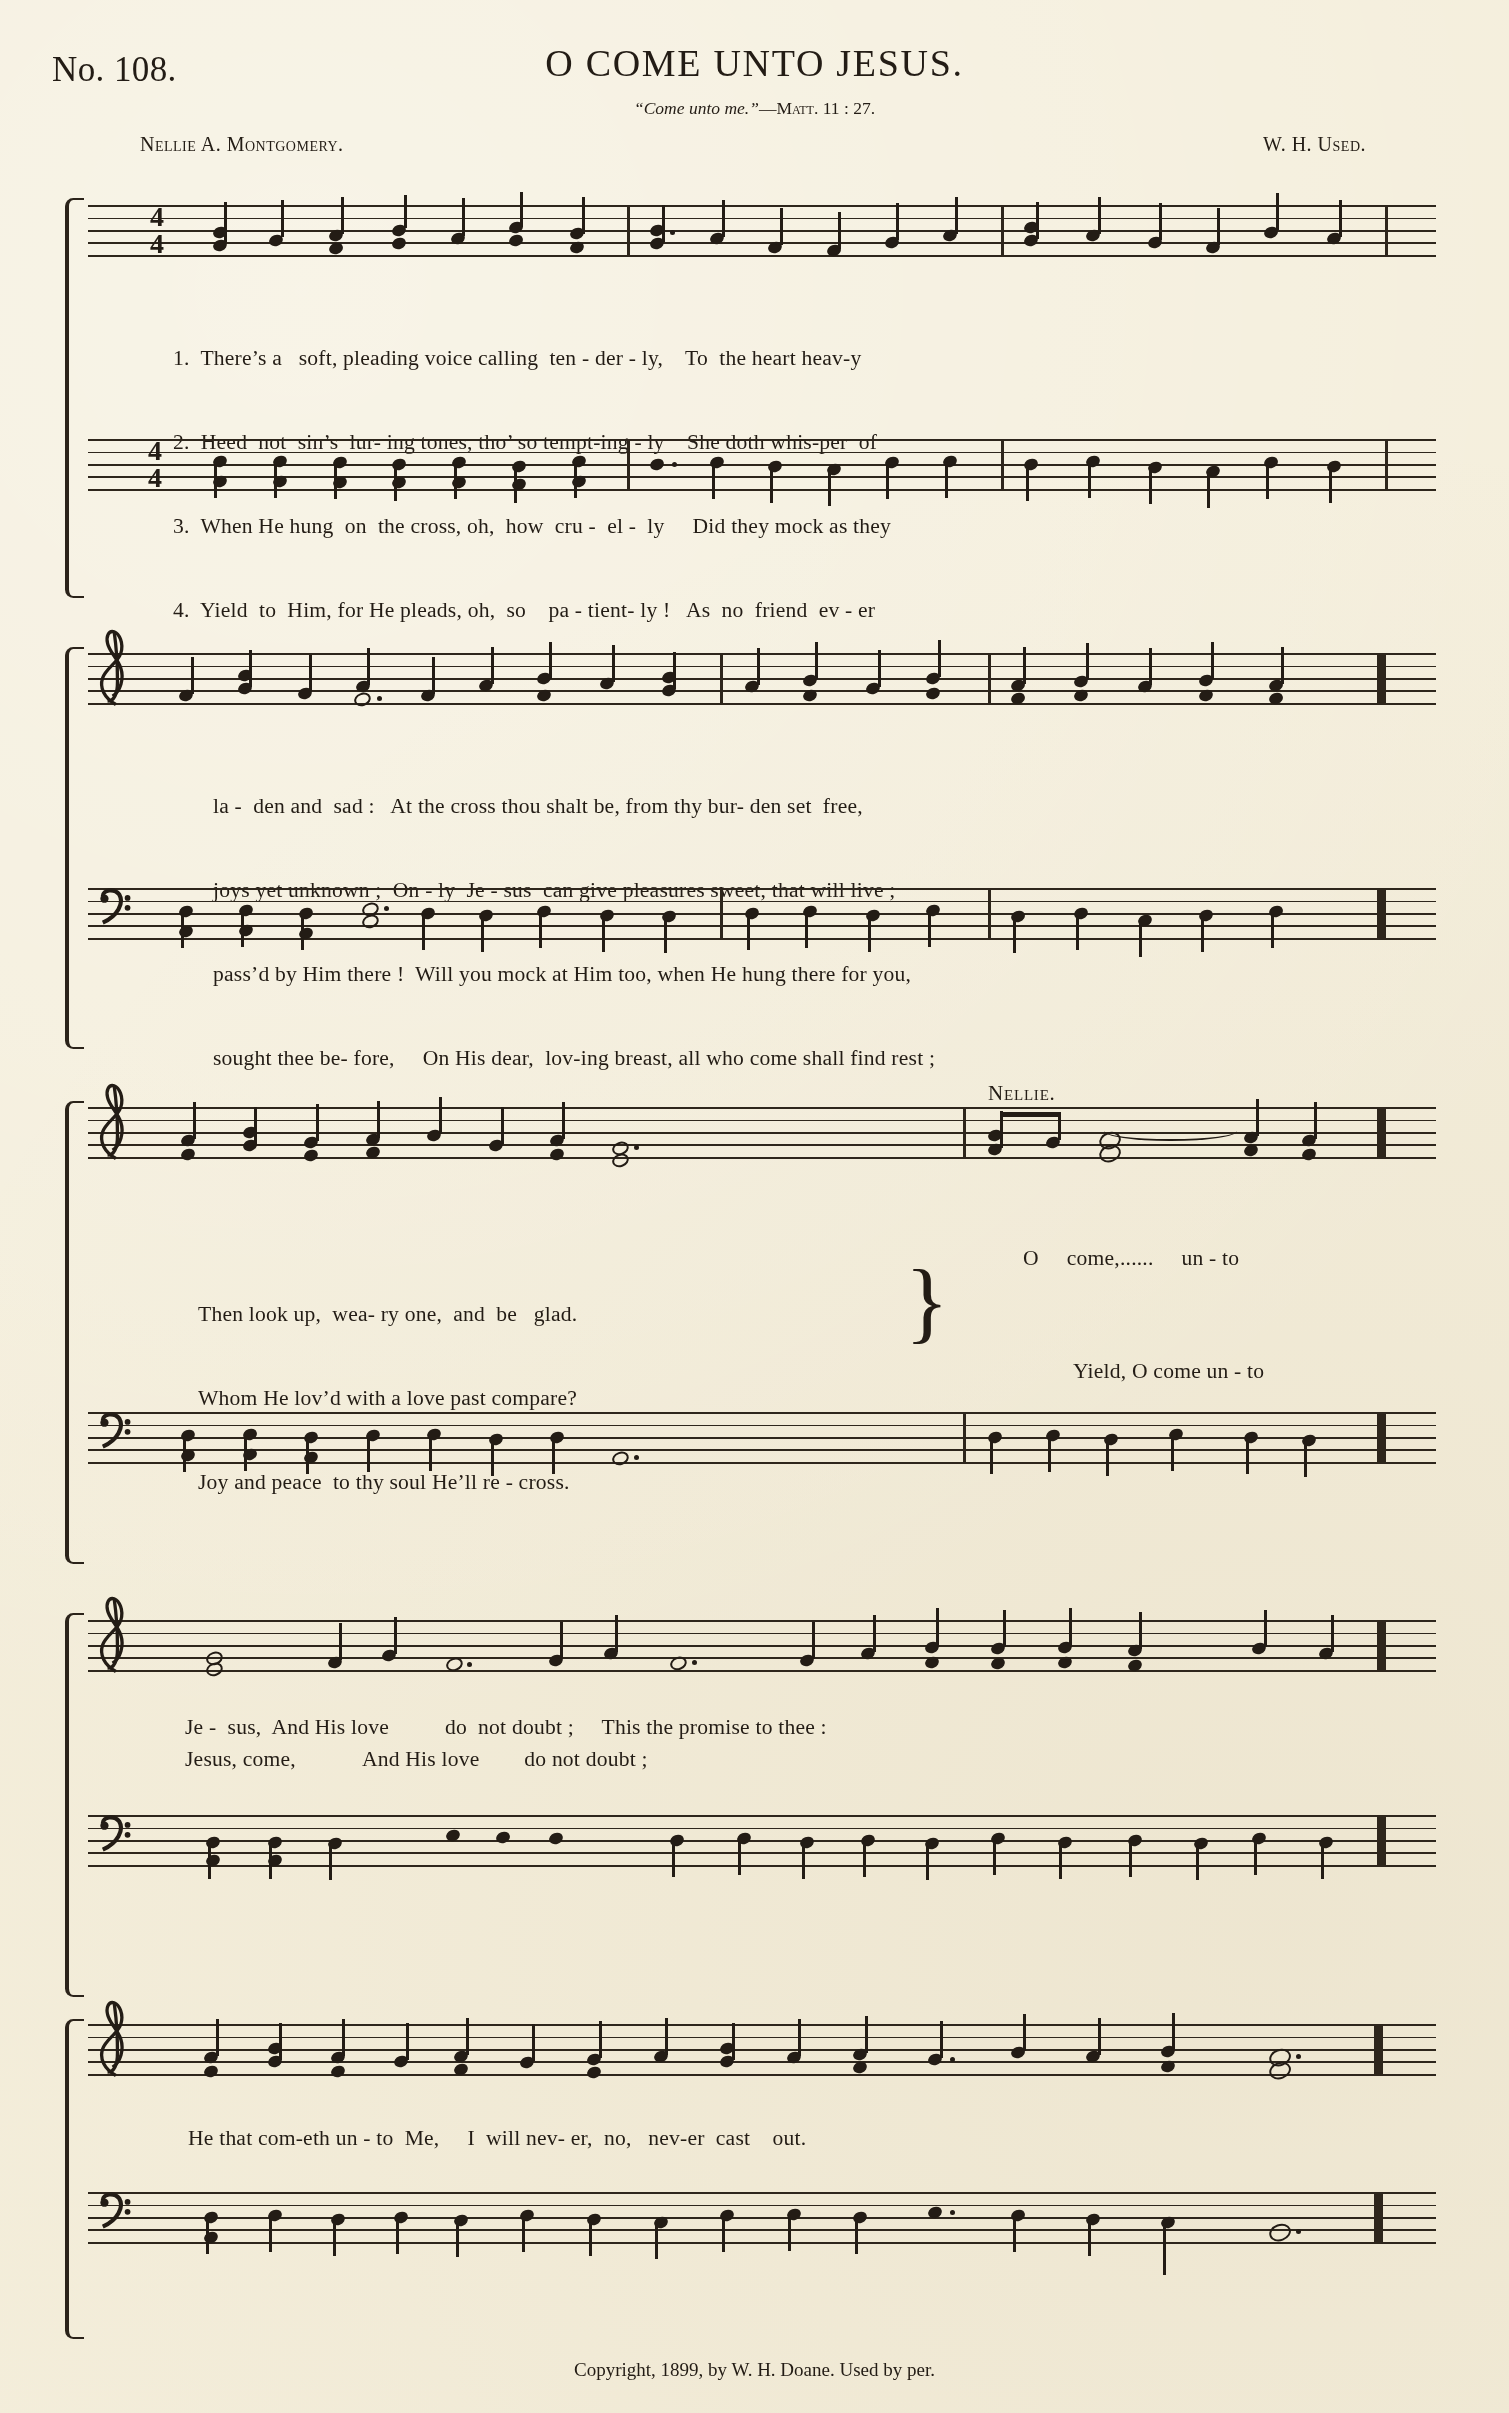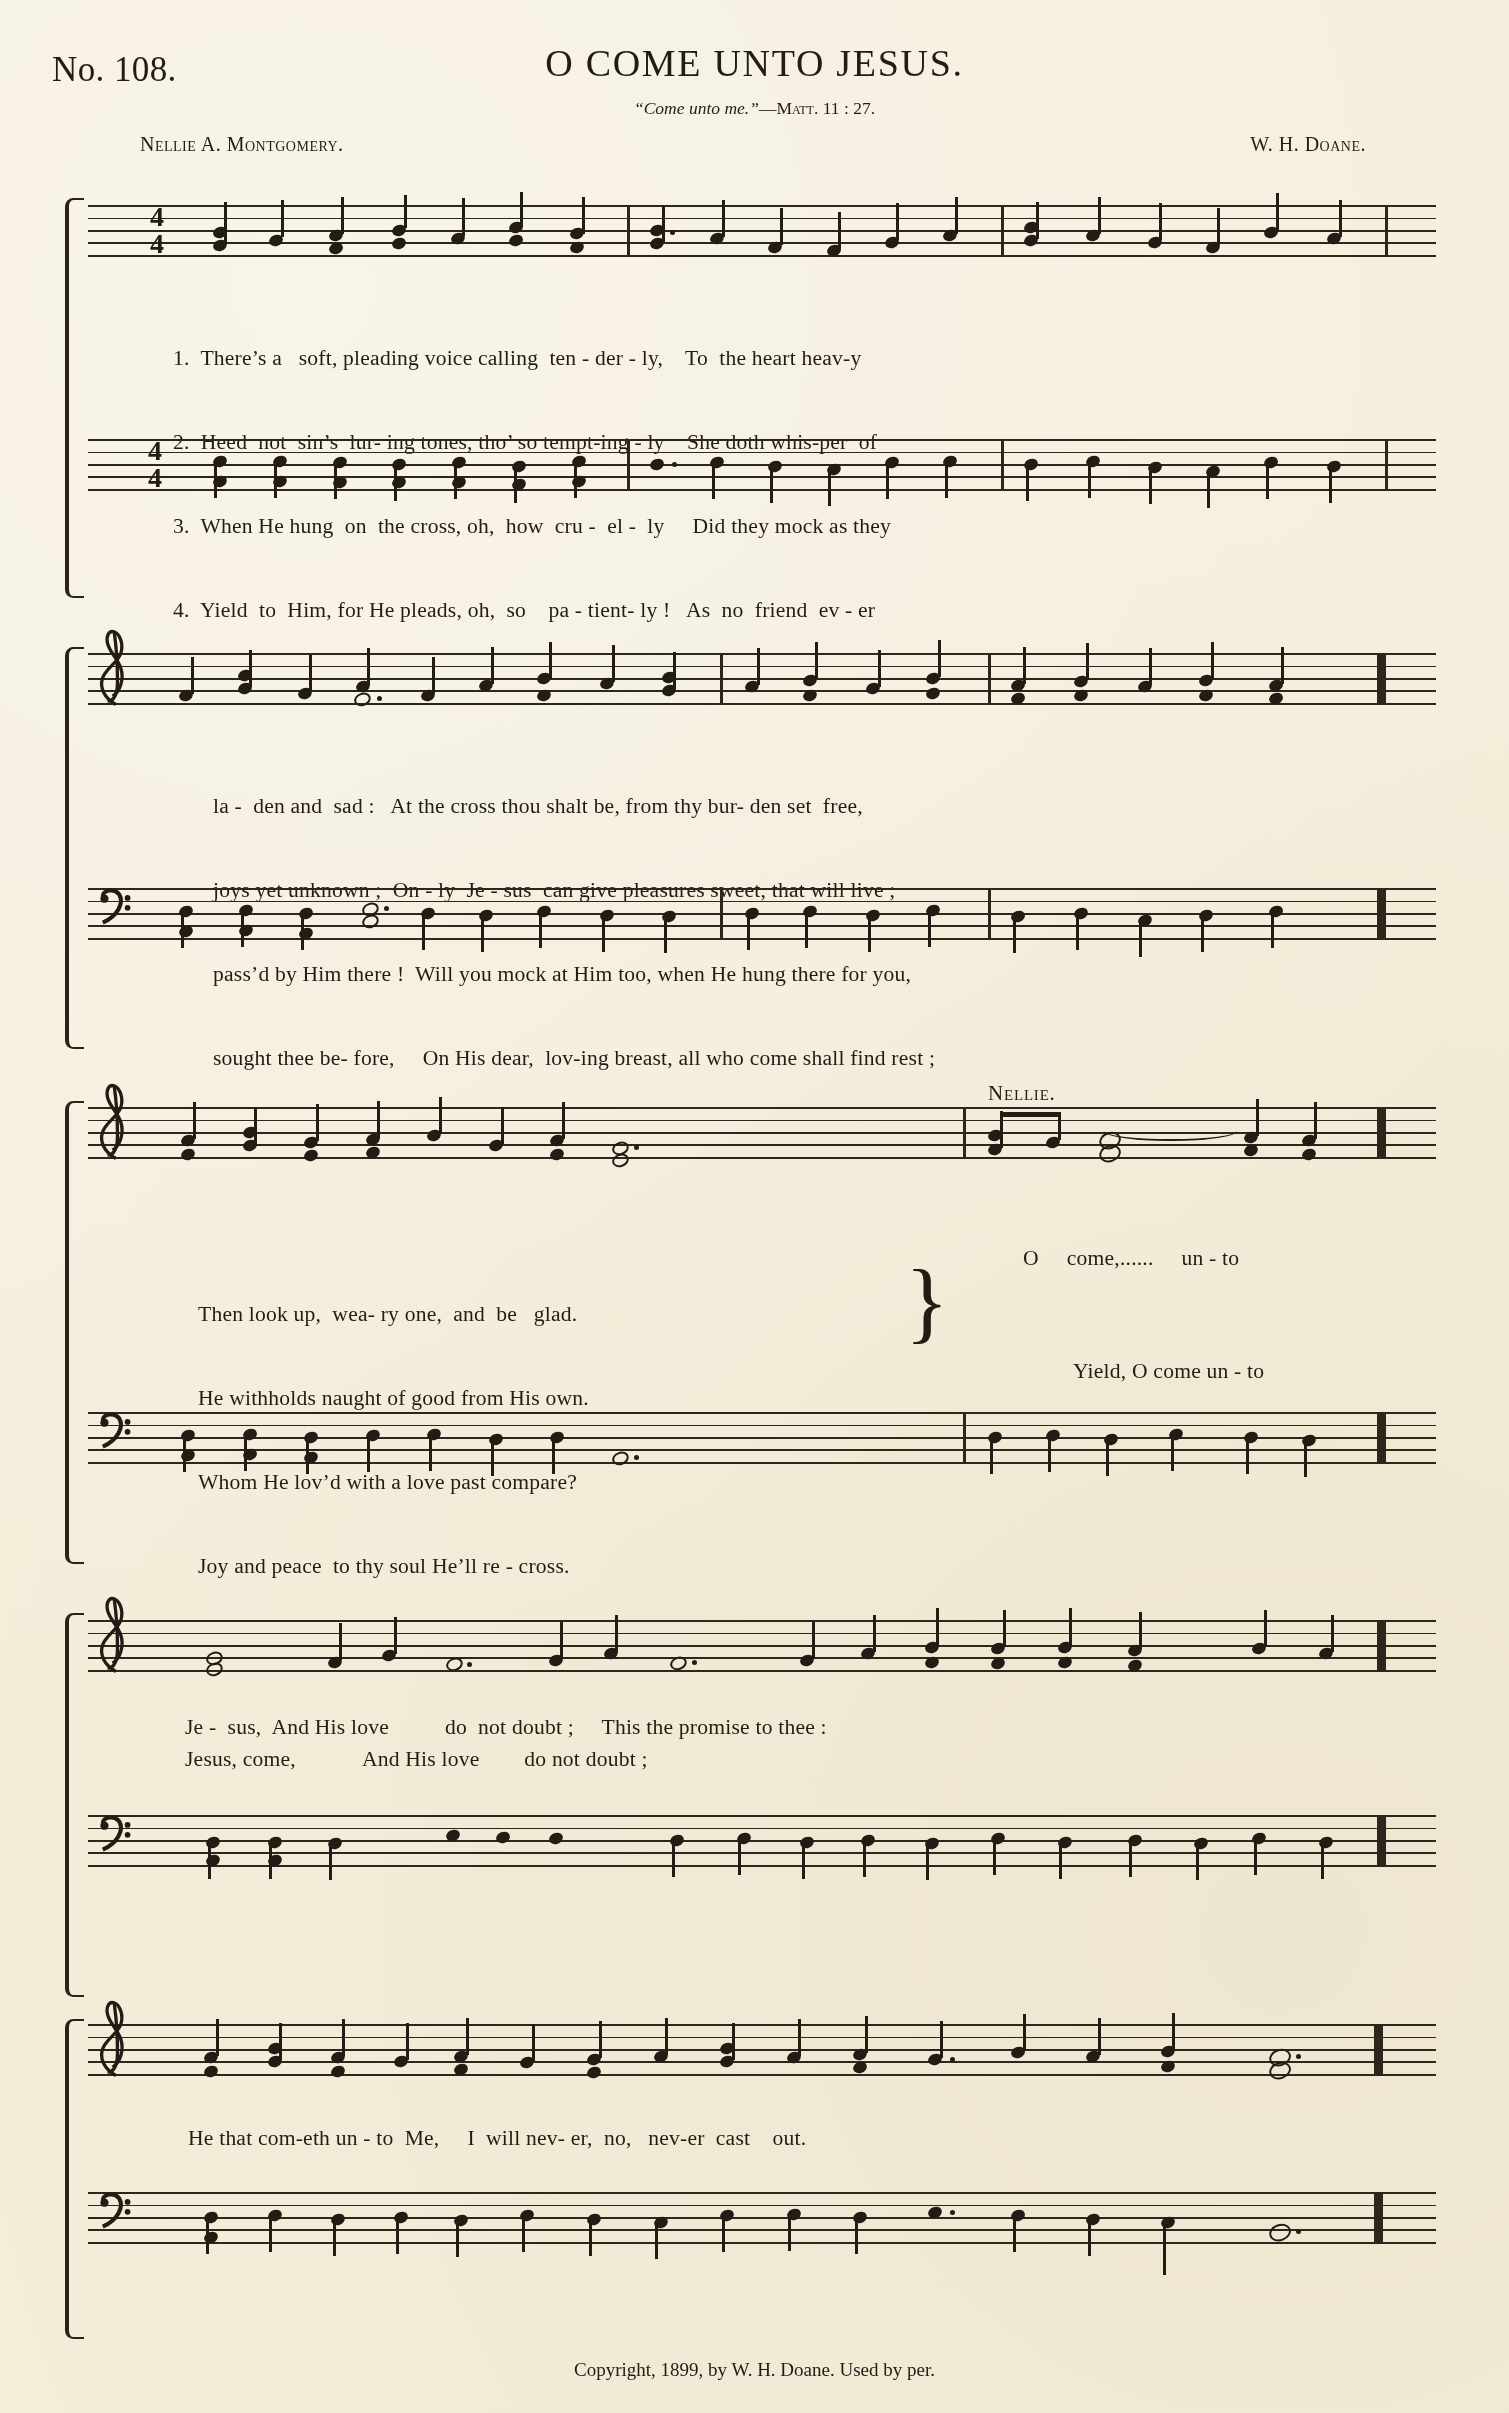--- a/index.html
+++ b/index.html
@@ -203,21 +203,21 @@
 
 <div class="page">
 
   <div class="hdr">
     <div class="hymn-no">No. 108.</div>
     <div class="title">O COME UNTO JESUS.</div>
     <div class="subtitle">
       <span class="quote">“Come unto me.”</span><span class="ref">—Matt. 11 : 27.</span>
     </div>
     <div class="author">Nellie A. Montgomery.</div>
-    <div class="composer">W. H. Doane.</div>
+    <div class="composer">W. H. Used.</div>
   </div>
 
   <div class="system" style="top:190px;height:416px;">
     <div class="brace" style="top:8.3px;bottom:8.3px;"></div>
 
     <div class="staff" style="top:15px;">
       <div class="ln"></div>
         <div class="ln"></div>
         <div class="ln"></div>
         <div class="ln"></div>
@@ -535,21 +535,20 @@
         <div class="stem" style="left:1168px;top:-8.3px;height:37px;"></div>
       <div class="note" style="left:1156px;top:38px;"></div>
       <div class="note" style="left:1214px;top:28px;"></div>
         <div class="stem" style="left:1226px;top:-5px;height:37px;"></div>
       <div class="note" style="left:1214px;top:42px;"></div>
       <div class="barline end" style="left:1289px;top:0;height:52px;"></div>
     </div>
 
     <div class="lyrics" style="top:155px;left:133px;">
       <span class="row">Then look up,  wea- ry one,  and  be   glad.</span>
-      <span class="row">He withholds naught of good from His own.</span>
       <span class="row">Whom He lov’d with a love past compare?</span>
       <span class="row">Joy and peace  to thy soul He’ll re - cross.</span>
     </div>
 
     <div class="brace-right" style="left:840px;top:190px;font-size:91px;">}</div>
 
     <div class="lyrics" style="top:155px;left:958px;">O     come,......     un - to</div>
     <div class="lyrics" style="top:268px;left:1008px;">Yield, O come un - to</div>
 
     <div class="staff" style="top:323px;">

